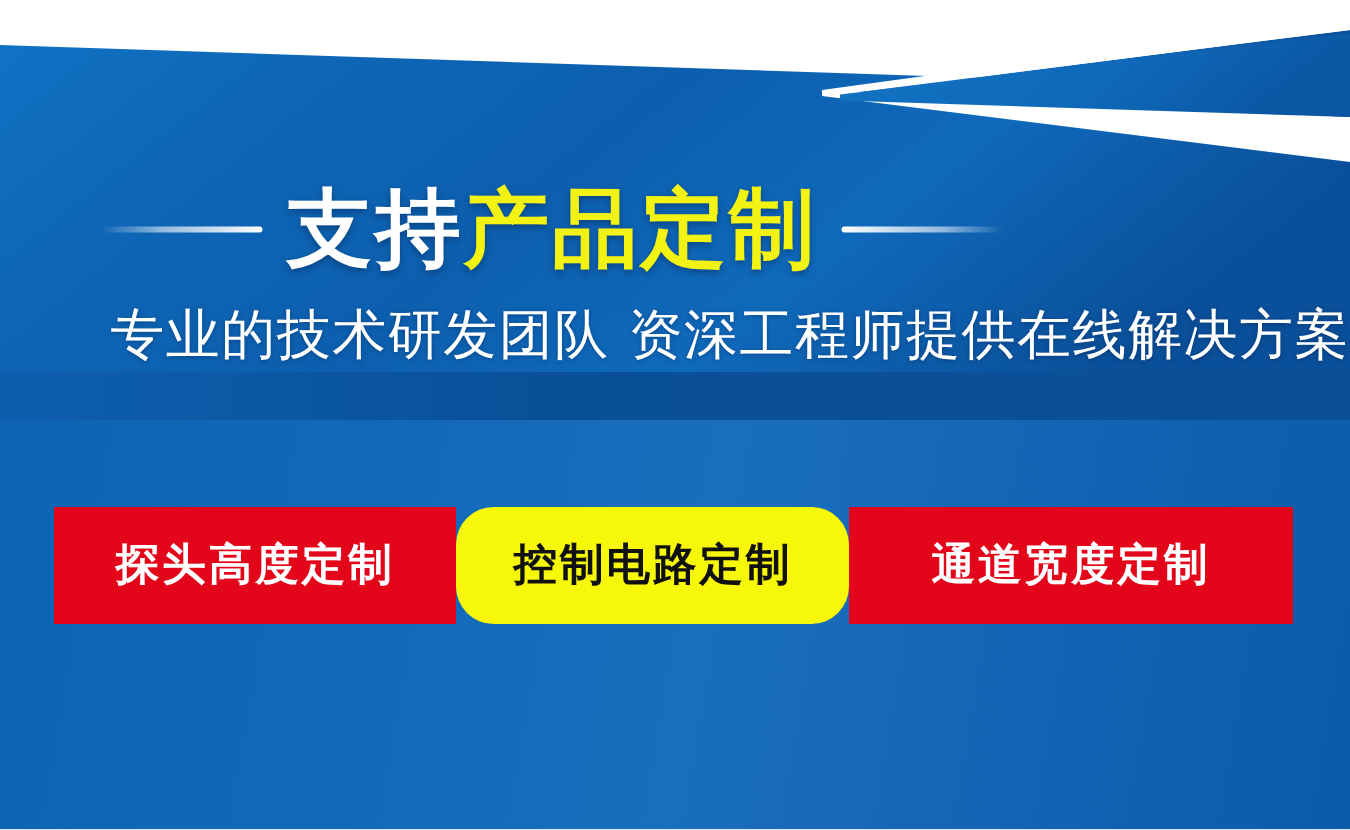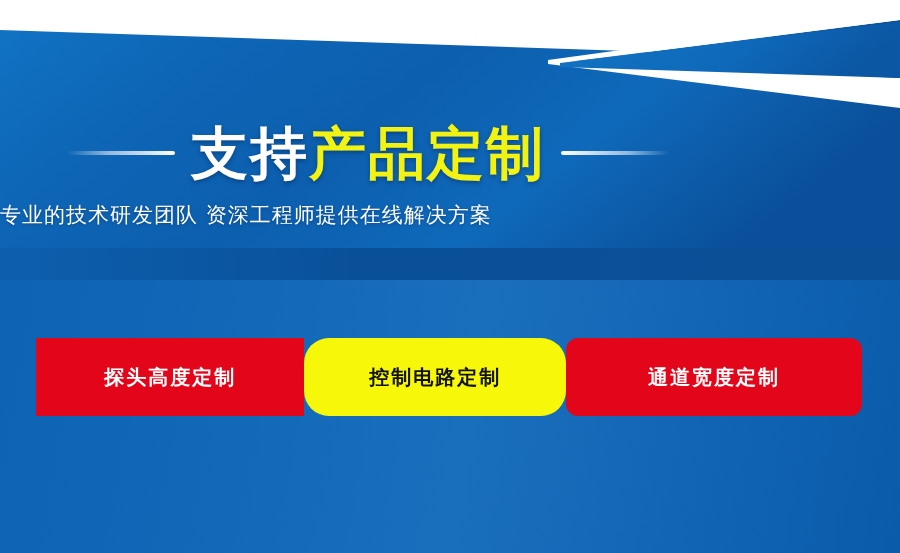--- a/index.html
+++ b/index.html
@@ -71,23 +71,23 @@
   }
   .title-white { color: #ffffff; }
   .title-yellow { color: #f2f213; }
 
   
   .subtitle {
     position: absolute;
     left: 0;
     top: 203px;
     width: 900px;
-    text-align: left;
+    text-align: right;
     color: #ffffff;
-    font-size: 21px;
+    font-size: 36px;
     font-weight: 400;
     letter-spacing: 1px;
     line-height: 1.15;
     white-space: nowrap;
     text-shadow: 0 1px 3px rgba(0,20,60,0.35);
   }
 
   
   .tag-grid {
     position: absolute;
@@ -100,37 +100,37 @@
     width: 826px;
     margin-bottom: 26px;
   }
   .tag-row:last-child { margin-bottom: 0; }
 
   .tag {
     height: 78px;
     display: flex;
     align-items: center;
     justify-content: center;
-    font-size: 20px;
+    font-size: 29px;
     font-weight: 700;
     letter-spacing: 2px;
     white-space: nowrap;
     box-sizing: border-box;
   }
   .tag.red {
     background: #e3051a;
     color: #ffffff;
   }
   .tag.yellow {
     background: #f7f70a;
     color: #111111;
   }
   .tag.w1 { width: 274px; }
   .tag.w2 { width: 267px; border-radius: 25px; }
-  .tag.w3 { width: 302px; border-radius: 12px; }
+  .tag.w3 { width: 302px; }
 </style>
 </head>
 <body>
 
 <div id="banner">
 
   <div class="lower-field"></div>
 
   <div class="header-art">
     <svg width="900" height="280" viewBox="0 0 900 280" preserveAspectRatio="none">

